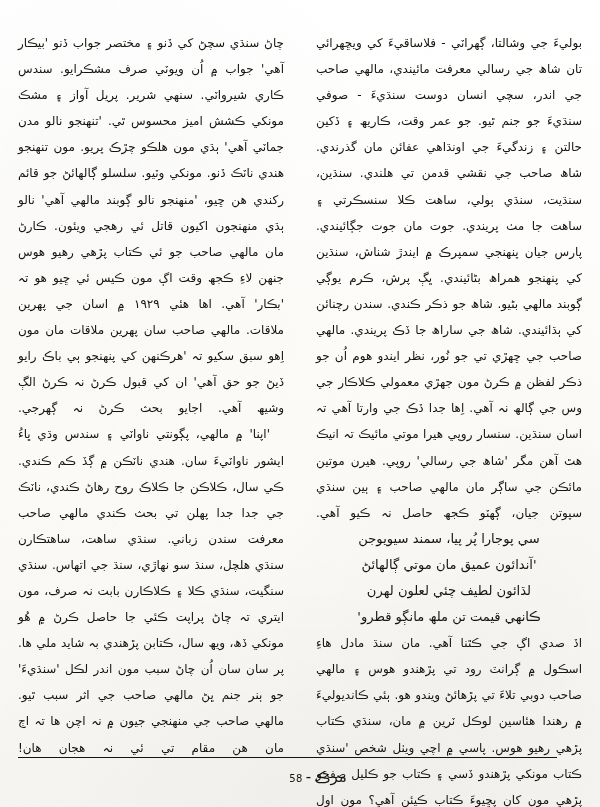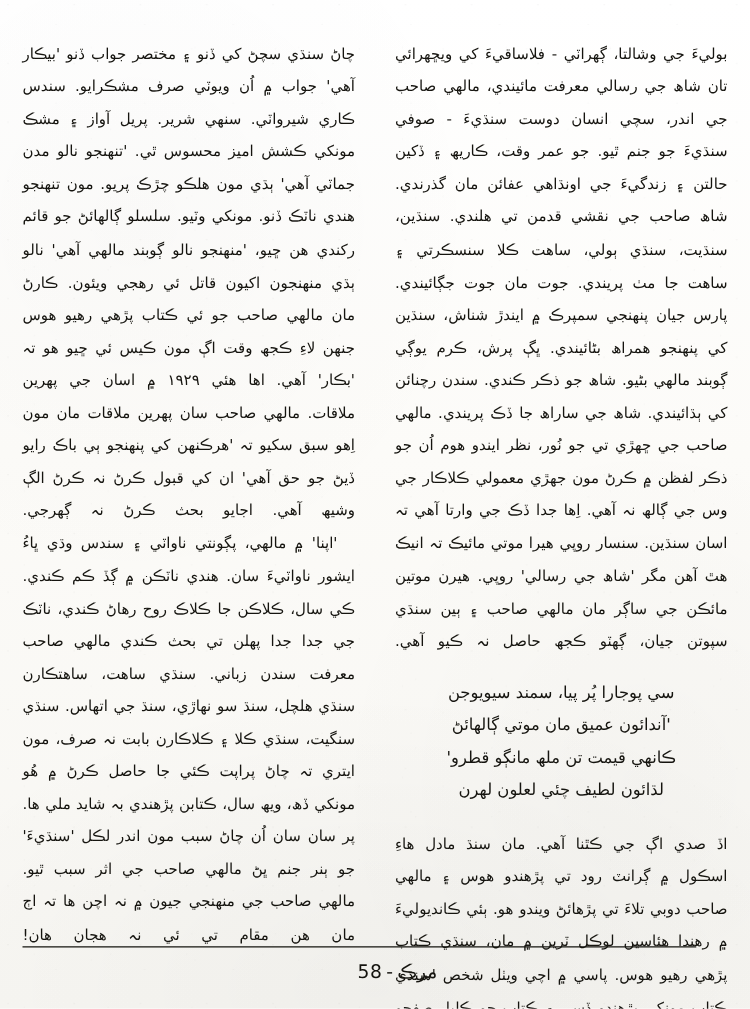--- a/index.html
+++ b/index.html
@@ -75,21 +75,21 @@
   .verse {
     margin: 0;
     text-align: center;
     text-align-last: center;
     font-size: 13.1px;
     line-height: 26.1px;
     color: #15140f;
     direction: rtl;
   }
 
-  .verse-block { margin: 16px; }
+  .verse-block { margin: 0; }
 
   .footer-rule {
     position: absolute;
     left: 18px;
     top: 757px;
     width: 539px;
     height: 0;
     border-top: 1.6px solid #15140f;
     z-index: 3;
   }
@@ -106,21 +106,21 @@
   .footer-inner {
     display: inline-block;
     direction: rtl;
     font-size: 15px;
     line-height: 20px;
     color: #15140f;
     letter-spacing: 0.4px;
   }
 
   .footer-num {
-    font-size: 15px;
+    font-size: 10px;
     direction: ltr;
     display: inline-block;
     margin-left: 36px;
   }
 
   .footer-dash { display: inline-block; padding: 0 3px; }
 
   
   #speckle {
     position: absolute;
@@ -143,22 +143,22 @@
 <div id="page">
 
   <div class="columns">
 
     <div class="col">
       <p class="bodytext">بوليءَ جي وشالتا، ڳهراٽي - فلاساقيءَ کي ويڇهرائي تان شاھ جي رسالي معرفت مائيندي، مالهي صاحب جي اندر، سچي انسان دوست سنڌيءَ - صوفي سنڌيءَ جو جنم ٿيو. جو عمر وقت، ڪاريھ ۽ ڏکين حالتن ۽ زندگيءَ جي اونڌاهي عفائن مان گذرندي. شاھ صاحب جي نقشي قدمن تي هلندي. سنڌين، سنڌيت، سنڌي ٻولي، ساهت ڪلا سنسڪرتي ۽ ساهت جا مٺ پريندي. جوت مان جوت جڳائيندي. پارس جيان پنهنجي سمپرڪ ۾ ايندڙ شناش، سنڌين کي پنهنجو همراھ بڻائيندي. ڀڳ پرش، ڪرم يوڳي ڳوبند مالهي بڻيو. شاھ جو ذڪر ڪندي. سندن رچنائن کي ٻڌائيندي. شاھ جي ساراھ جا ڏڪ پريندي. مالهي صاحب جي ڇهڙي تي جو نُور، نظر ايندو هوم اُن جو ذڪر لفظن ۾ ڪرڻ مون جهڙي معمولي ڪلاڪار جي وس جي ڳالھ نہ آهي. اِھا جدا ڏڪ جي وارتا آهي تہ اسان سنڌين. سنسار روپي هيرا موتي مائيڪ تہ انيڪ هٿ آهن مگر 'شاھ جي رسالي' روپي. هيرن موتين مائڪن جي ساڳر مان مالهي صاحب ۽ ٻين سنڌي سپوتن جيان، ڳهٽو ڪجھ حاصل نہ ڪيو آهي.</p>
 
       <div class="verse-block">
         <p class="verse">سي پوجارا پُر پيا، سمند سيويوجن</p>
         <p class="verse">'آندائون عميق مان موتي ڳالهائڻ</p>
+        <p class="verse">لڌائون لطيف چئي لعلون لهرن</p>
         <p class="verse">ڪانهي قيمت تن ملھ مانڳو قطرو'</p>
-        <p class="verse">لڌائون لطيف چئي لعلون لهرن</p>
       </div>
 
       <p class="bodytext">اڏ صدي اڳ جي ڪٿنا آهي. مان سنڌ مادل هاءِ اسڪول ۾ ڳرانٽ رود تي پڙهندو هوس ۽ مالهي صاحب دوبي تلاءَ تي پڙهائڻ ويندو هو. ٻئي ڪانديوليءَ ۾ رهندا هئاسين لوڪل ٽرين ۾ مان، سنڌي ڪتاب پڙهي رهيو هوس. پاسي ۾ اچي ويٺل شخص 'سنڌي ڪتاب مونکي پڙهندو ڏسي ۽ ڪتاب جو ڪليل صفحو پڙهي مون کان پڇيوءَ ڪتاب ڪيئن آهي؟ مون اول چڱي طرح اُن اِن</p>
     </div>
 
     <div class="col">
       <p class="bodytext">چاڻ سنڌي سچڻ کي ڏنو ۽ مختصر جواب ڏنو 'بيڪار آهي' جواب ۾ اُن ويوٽي صرف مشڪرايو. سندس ڪاري شيرواٽي. سنهي شرير. پريل آواز ۽ مشڪ مونکي ڪشش اميز محسوس ٿي. 'تنهنجو نالو مدن جماٽي آهي' ٻڌي مون هلڪو چڙڪ پريو. مون تنهنجو هندي ناٽڪ ڏنو. مونکي وٽيو. سلسلو ڳالهائڻ جو قائم رکندي هن ڇيو، 'منهنجو نالو ڳوبند مالهي آهي' نالو ٻڌي منهنجون اکيون قاتل ئي رهجي ويئون. ڪارڻ مان مالهي صاحب جو ئي ڪتاب پڙهي رهيو هوس جنهن لاءِ ڪجھ وقت اڳ مون ڪيس ئي ڇيو هو تہ 'بڪار' آهي. اها هئي ١٩٢٩ ۾ اسان جي پهرين ملاقات. مالهي صاحب سان پهرين ملاقات مان مون اِهو سبق سکيو تہ 'هرڪنهن کي پنهنجو ٻي باڪ رايو ڏيڻ جو حق آهي' ان کي قبول ڪرڻ نہ ڪرڻ الڳ وشيھ آهي. اجايو بحث ڪرڻ نہ ڳهرجي.</p>
 
       <p class="bodytext para-indent">'اپنا' ۾ مالهي، پڳونتي ناواٽي ۽ سندس وڌي ڀاءُ ايشور ناواٽيءَ سان. هندي ناٽڪن ۾ ڳڏ ڪم ڪندي. ڪي سال، ڪلاڪن جا ڪلاڪ روح رهاڻ ڪندي، ناٽڪ جي جدا جدا پهلن تي بحث ڪندي مالهي صاحب معرفت سندن زباني. سنڌي ساهت، ساهتڪارن سنڌي هلچل، سنڌ سو نهاڙي، سنڌ جي اتهاس. سنڌي سنگيت، سنڌي ڪلا ۽ ڪلاڪارن بابت نہ صرف، مون ايتري تہ چاڻ پراپت ڪئي جا حاصل ڪرڻ ۾ هُو مونکي ڏھ، ويھ سال، ڪتابن پڙهندي بہ شايد ملي ها. پر سان سان اُن چاڻ سبب مون اندر لڪل 'سنڌيءَ' جو ٻنر جنم ڀڻ مالهي صاحب جي اثر سبب ٿيو. مالهي صاحب جي منهنجي جيون ۾ نہ اچن ها تہ اڄ مان هن مقام تي ئي نہ هجان هان!</p>
 

